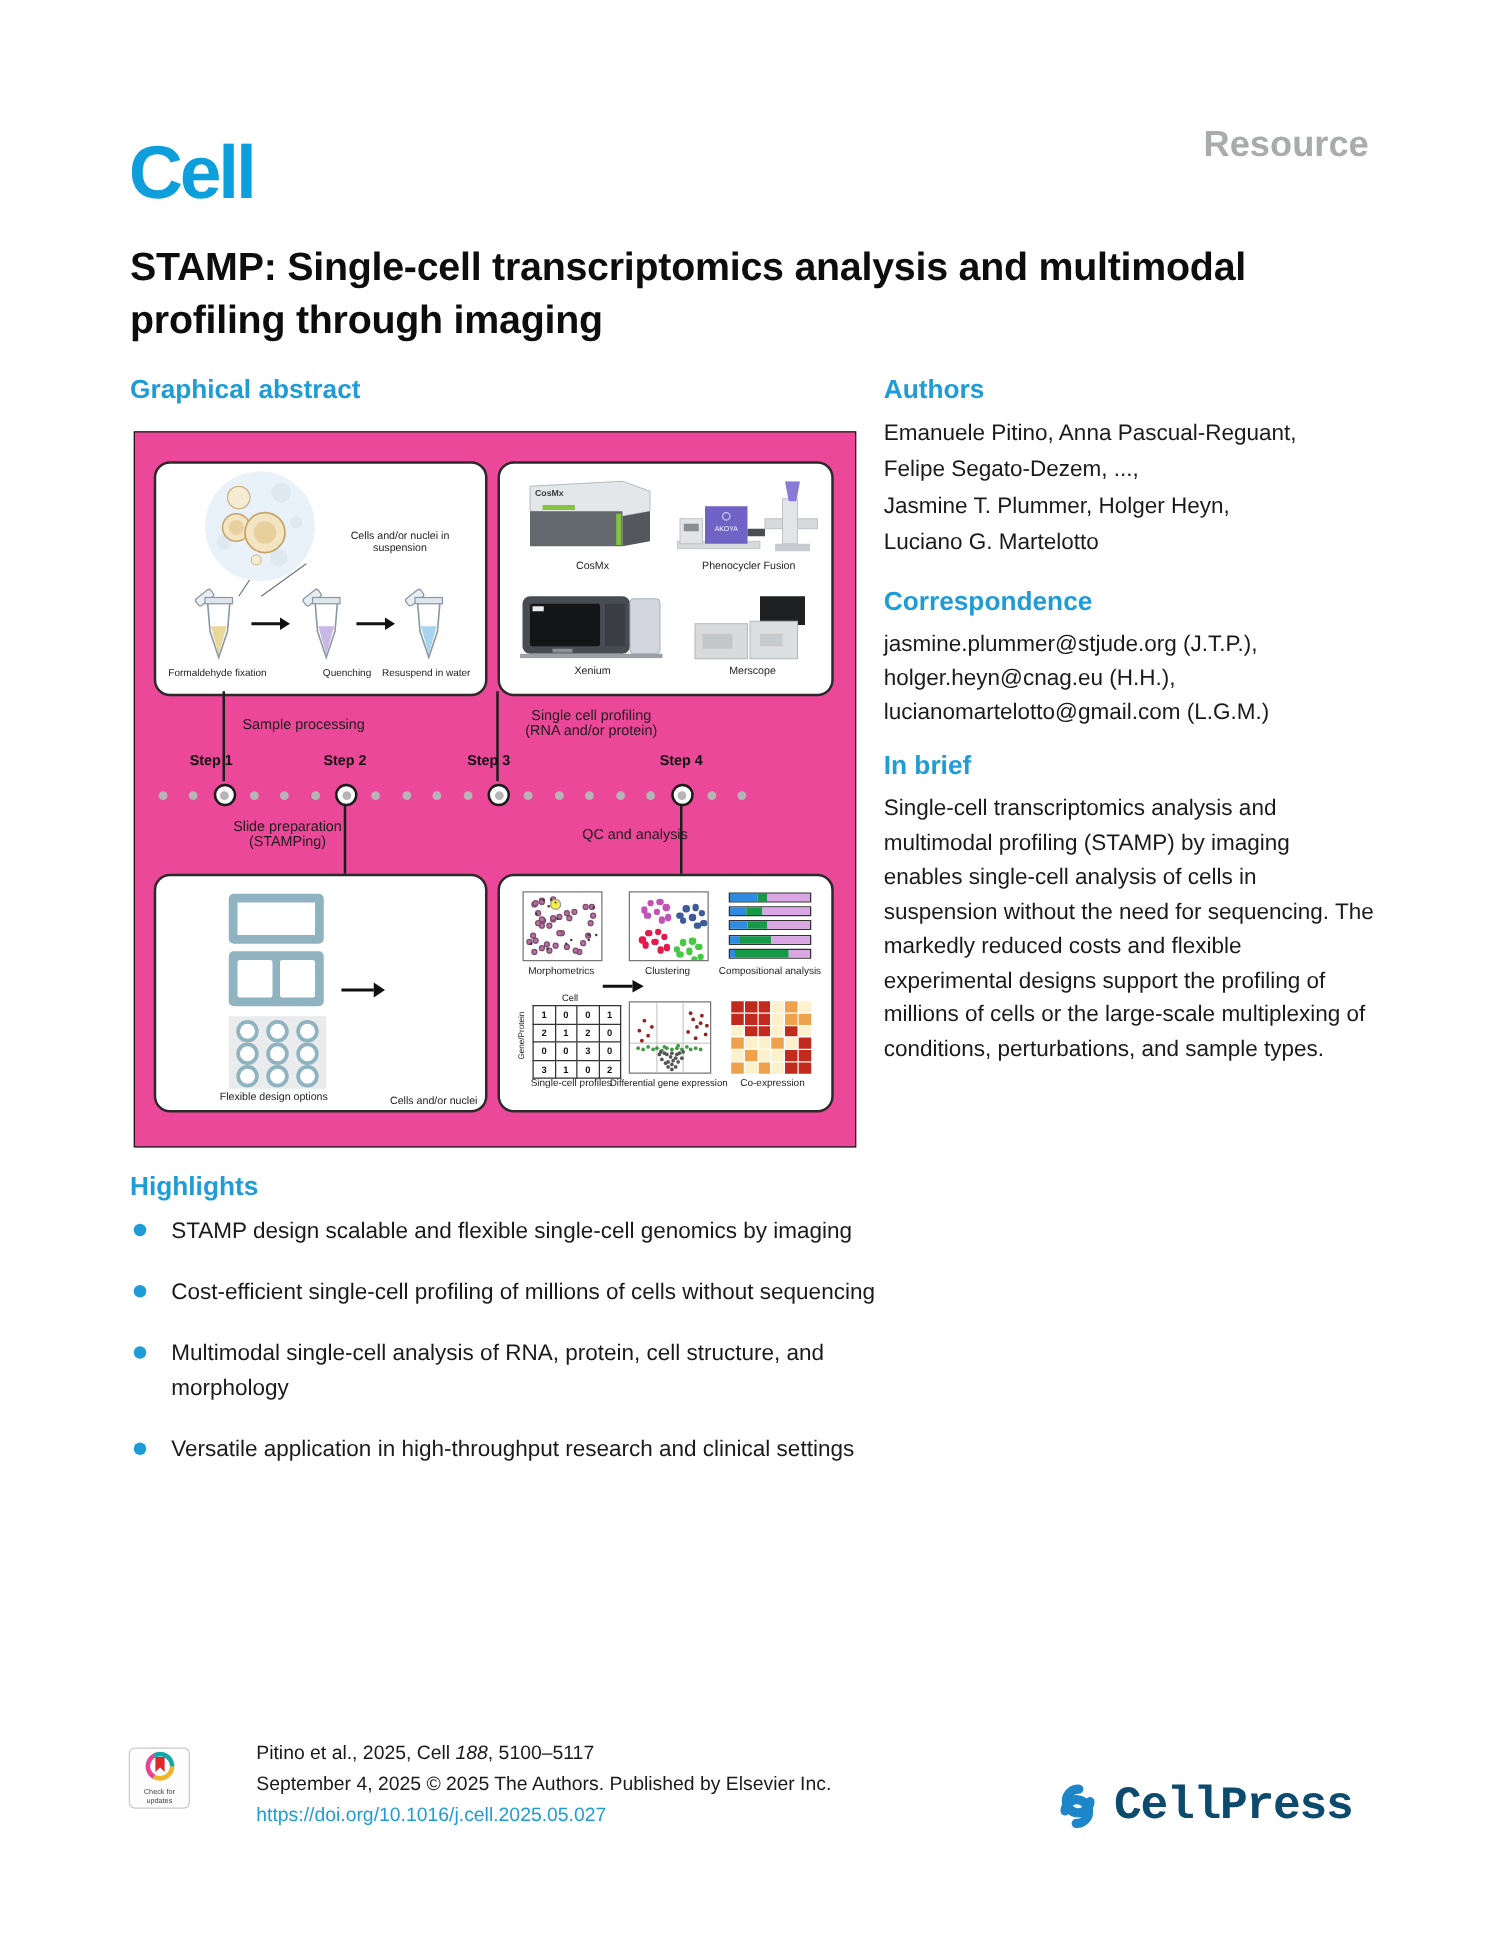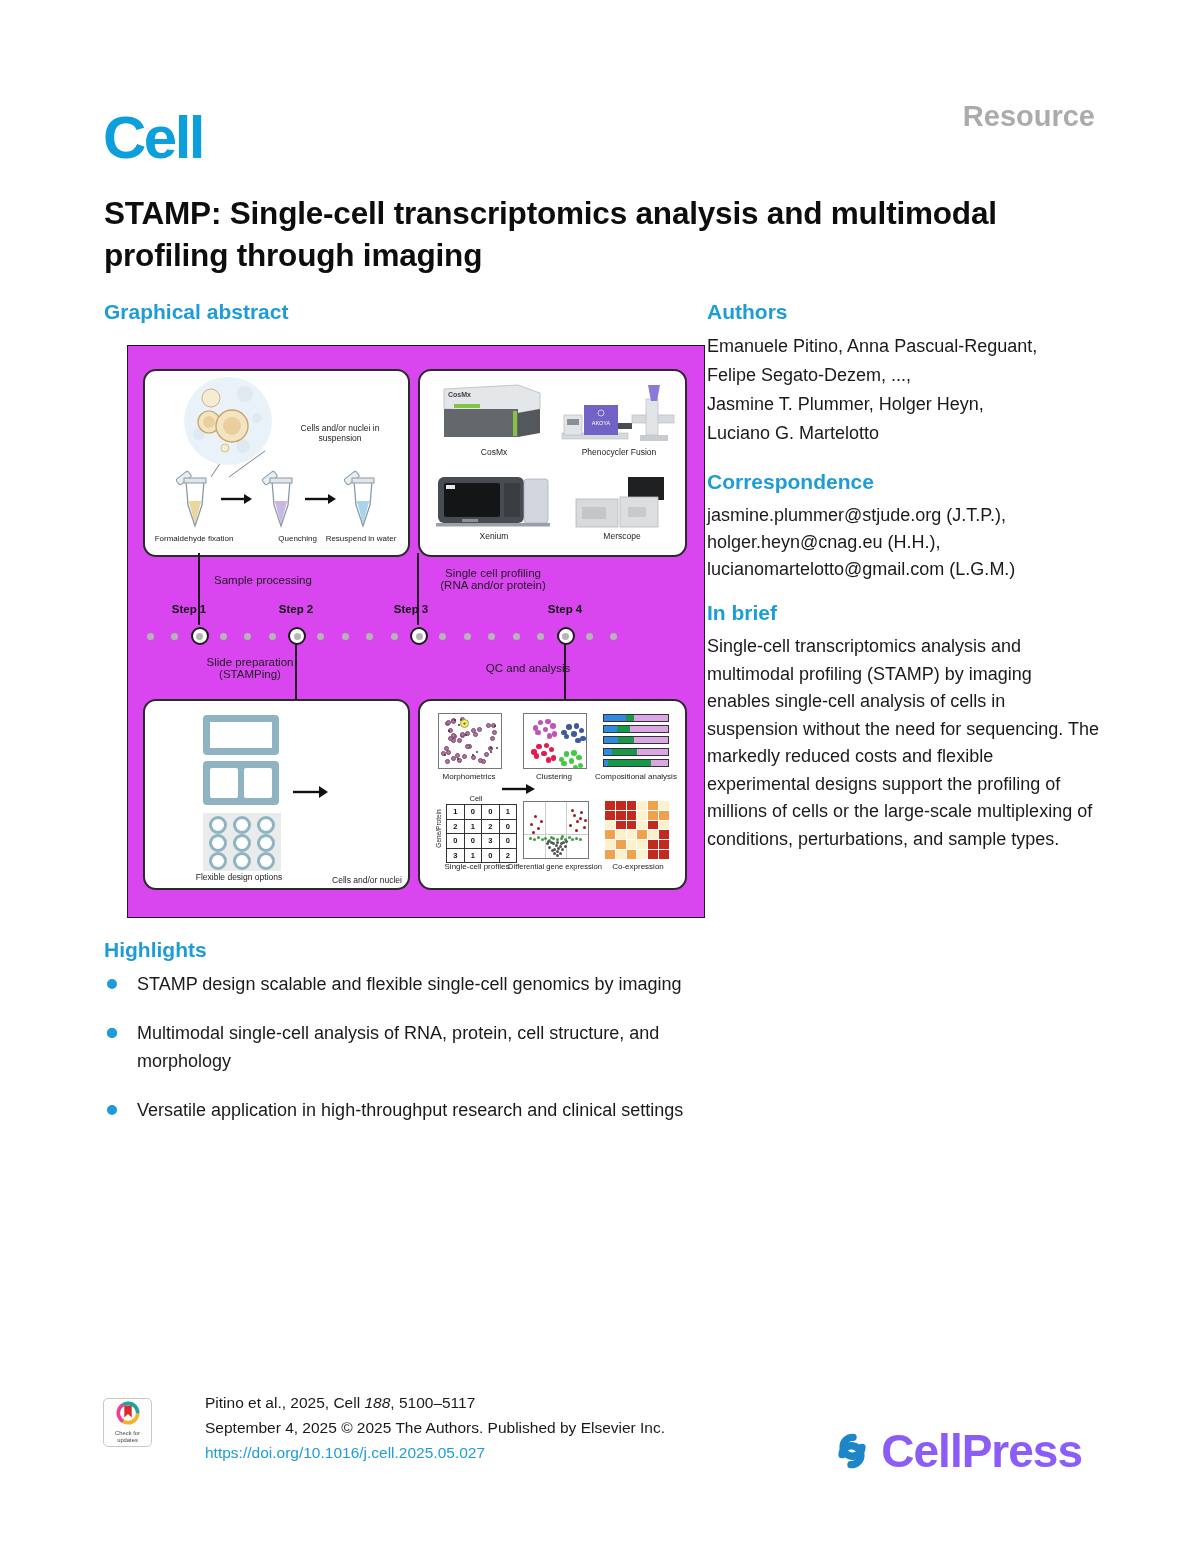--- a/index.html
+++ b/index.html
@@ -11,21 +11,21 @@
 
   
   .cell-logo{left:103px;top:103px;font-size:60px;font-weight:bold;color:#0d9fdb;letter-spacing:-2.5px;}
   .resource{top:100px;right:105px;font-size:29px;font-weight:bold;color:#a9abad;}
   .title{left:104px;top:192px;width:950px;font-size:31.5px;font-weight:bold;line-height:42px;color:#0d0d0d;letter-spacing:-0.2px;}
 
   .h-cyan{font-size:21px;font-weight:bold;color:#1e9cd7;}
   .body-txt{font-size:18px;line-height:29px;color:#1a1a1a;}
 
   
-  .ga-box{left:107px;top:345px;width:576px;height:571px;border:1.6px solid #1c1c1c;background:#d946ef;margin-left:20px;}
+  .ga-box{left:107px;top:345px;width:576px;height:571px;border:1.6px solid #1c1c1c;background:#ec4899;}
   .panel{position:absolute;border:2px solid #2a2a2a;border-radius:13px;background:#fff;}
   .cap{position:absolute;font-size:8.5px;color:#222;text-align:center;}
   .tinycap{position:absolute;font-size:8px;color:#222;text-align:center;}
   .stage-lbl{position:absolute;font-size:11.5px;color:#1c1c1c;}
   .step-lbl{position:absolute;font-size:11.5px;font-weight:bold;color:#111;text-align:center;width:60px;}
   .conn{position:absolute;width:2px;background:#1c1c1c;}
   .tl-dot{position:absolute;width:7px;height:7px;border-radius:50%;background:#b5b5b5;top:7px;}
   .tl-node{position:absolute;width:14px;height:14px;border-radius:50%;border:2px solid #1c1c1c;background:#fff;top:1px;}
   .tl-node i{position:absolute;left:3.5px;top:3.5px;width:7px;height:7px;border-radius:50%;background:#b5b5b5;}
 
@@ -67,21 +67,21 @@
   
   .hl-item{position:relative;width:585px;font-size:18px;line-height:28px;color:#1a1a1a;margin-bottom:21px;padding-left:33px;}
   .hl-item .bullet{position:absolute;left:3px;top:9px;width:10px;height:10px;border-radius:50%;background:#1e9cd7;}
 
   
   .badge{left:103px;top:1398px;width:47px;height:47px;background:#fdfdfd;border:1px solid #c9c9c9;border-radius:5px;text-align:center;}
   .badge-txt{font-size:5.8px;color:#444;line-height:6.5px;display:block;margin-top:1px;}
   .cite{left:205px;top:1390px;font-size:15.5px;line-height:25px;color:#1a1a1a;}
   .doi{color:#1e9cd7;}
   .cellpress{top:1424px;right:118px;display:flex;align-items:center;gap:8px;}
-  .cellpress .txt{font-size:46px;font-weight:bold;color:#8b5cf6;letter-spacing:-1px;}
+  .cellpress .txt{font-size:37px;font-weight:bold;color:#0c4a6e;letter-spacing:-1px;font-family:Liberation Mono, monospace;}
 </style>
 </head>
 <body>
 
 <div class="page">
 
   <div class="abs cell-logo">Cell</div>
   <div class="abs resource">Resource</div>
   <h1 class="abs title" style="margin:0;">STAMP: Single-cell transcriptomics analysis and multimodal profiling through imaging</h1>
 
@@ -519,21 +519,21 @@
   <div class="abs body-txt preline" style="left:707px;top:502px;width:392px;line-height:27px;">jasmine.plummer@stjude.org (J.T.P.),
 holger.heyn@cnag.eu (H.H.),
 lucianomartelotto@gmail.com (L.G.M.)</div>
 
   <div class="abs h-cyan" style="left:707px;top:601px;">In brief</div>
   <div class="abs body-txt" style="left:707px;top:633px;width:392px;line-height:27.5px;">Single-cell transcriptomics analysis and multimodal profiling (STAMP) by imaging enables single-cell analysis of cells in suspension without the need for sequencing. The markedly reduced costs and flexible experimental designs support the profiling of millions of cells or the large-scale multiplexing of conditions, perturbations, and sample types.</div>
 
   <div class="abs h-cyan" style="left:104px;top:938px;">Highlights</div>
   <div class="abs" style="left:104px;top:970px;">
     <div class="hl-item"><span class="bullet"></span><span>STAMP design scalable and flexible single-cell genomics by imaging</span></div>
-    <div class="hl-item"><span class="bullet"></span></div>
+    <div class="hl-item"><span class="bullet"></span><span>Cost-efficient single-cell profiling of millions of cells without sequencing</span></div>
     <div class="hl-item"><span class="bullet"></span><span>Multimodal single-cell analysis of RNA, protein, cell structure, and morphology</span></div>
     <div class="hl-item"><span class="bullet"></span><span>Versatile application in high-throughput research and clinical settings</span></div>
   </div>
 
   <div class="abs badge">
     <svg width="24" height="24" viewBox="0 0 26 26" style="margin-top:2px;">
       <circle cx="13" cy="13" r="10.5" fill="none" stroke="#f0b429" stroke-width="4" stroke-dasharray="22 44"></circle>
       <circle cx="13" cy="13" r="10.5" fill="none" stroke="#e84393" stroke-width="4" stroke-dasharray="22 44" transform="rotate(120 13 13)"></circle>
       <circle cx="13" cy="13" r="10.5" fill="none" stroke="#16a5a5" stroke-width="4" stroke-dasharray="22 44" transform="rotate(240 13 13)"></circle>
       <polygon points="9,5 17,5 17,18 13,14 9,18" fill="#d92b2b"></polygon>

